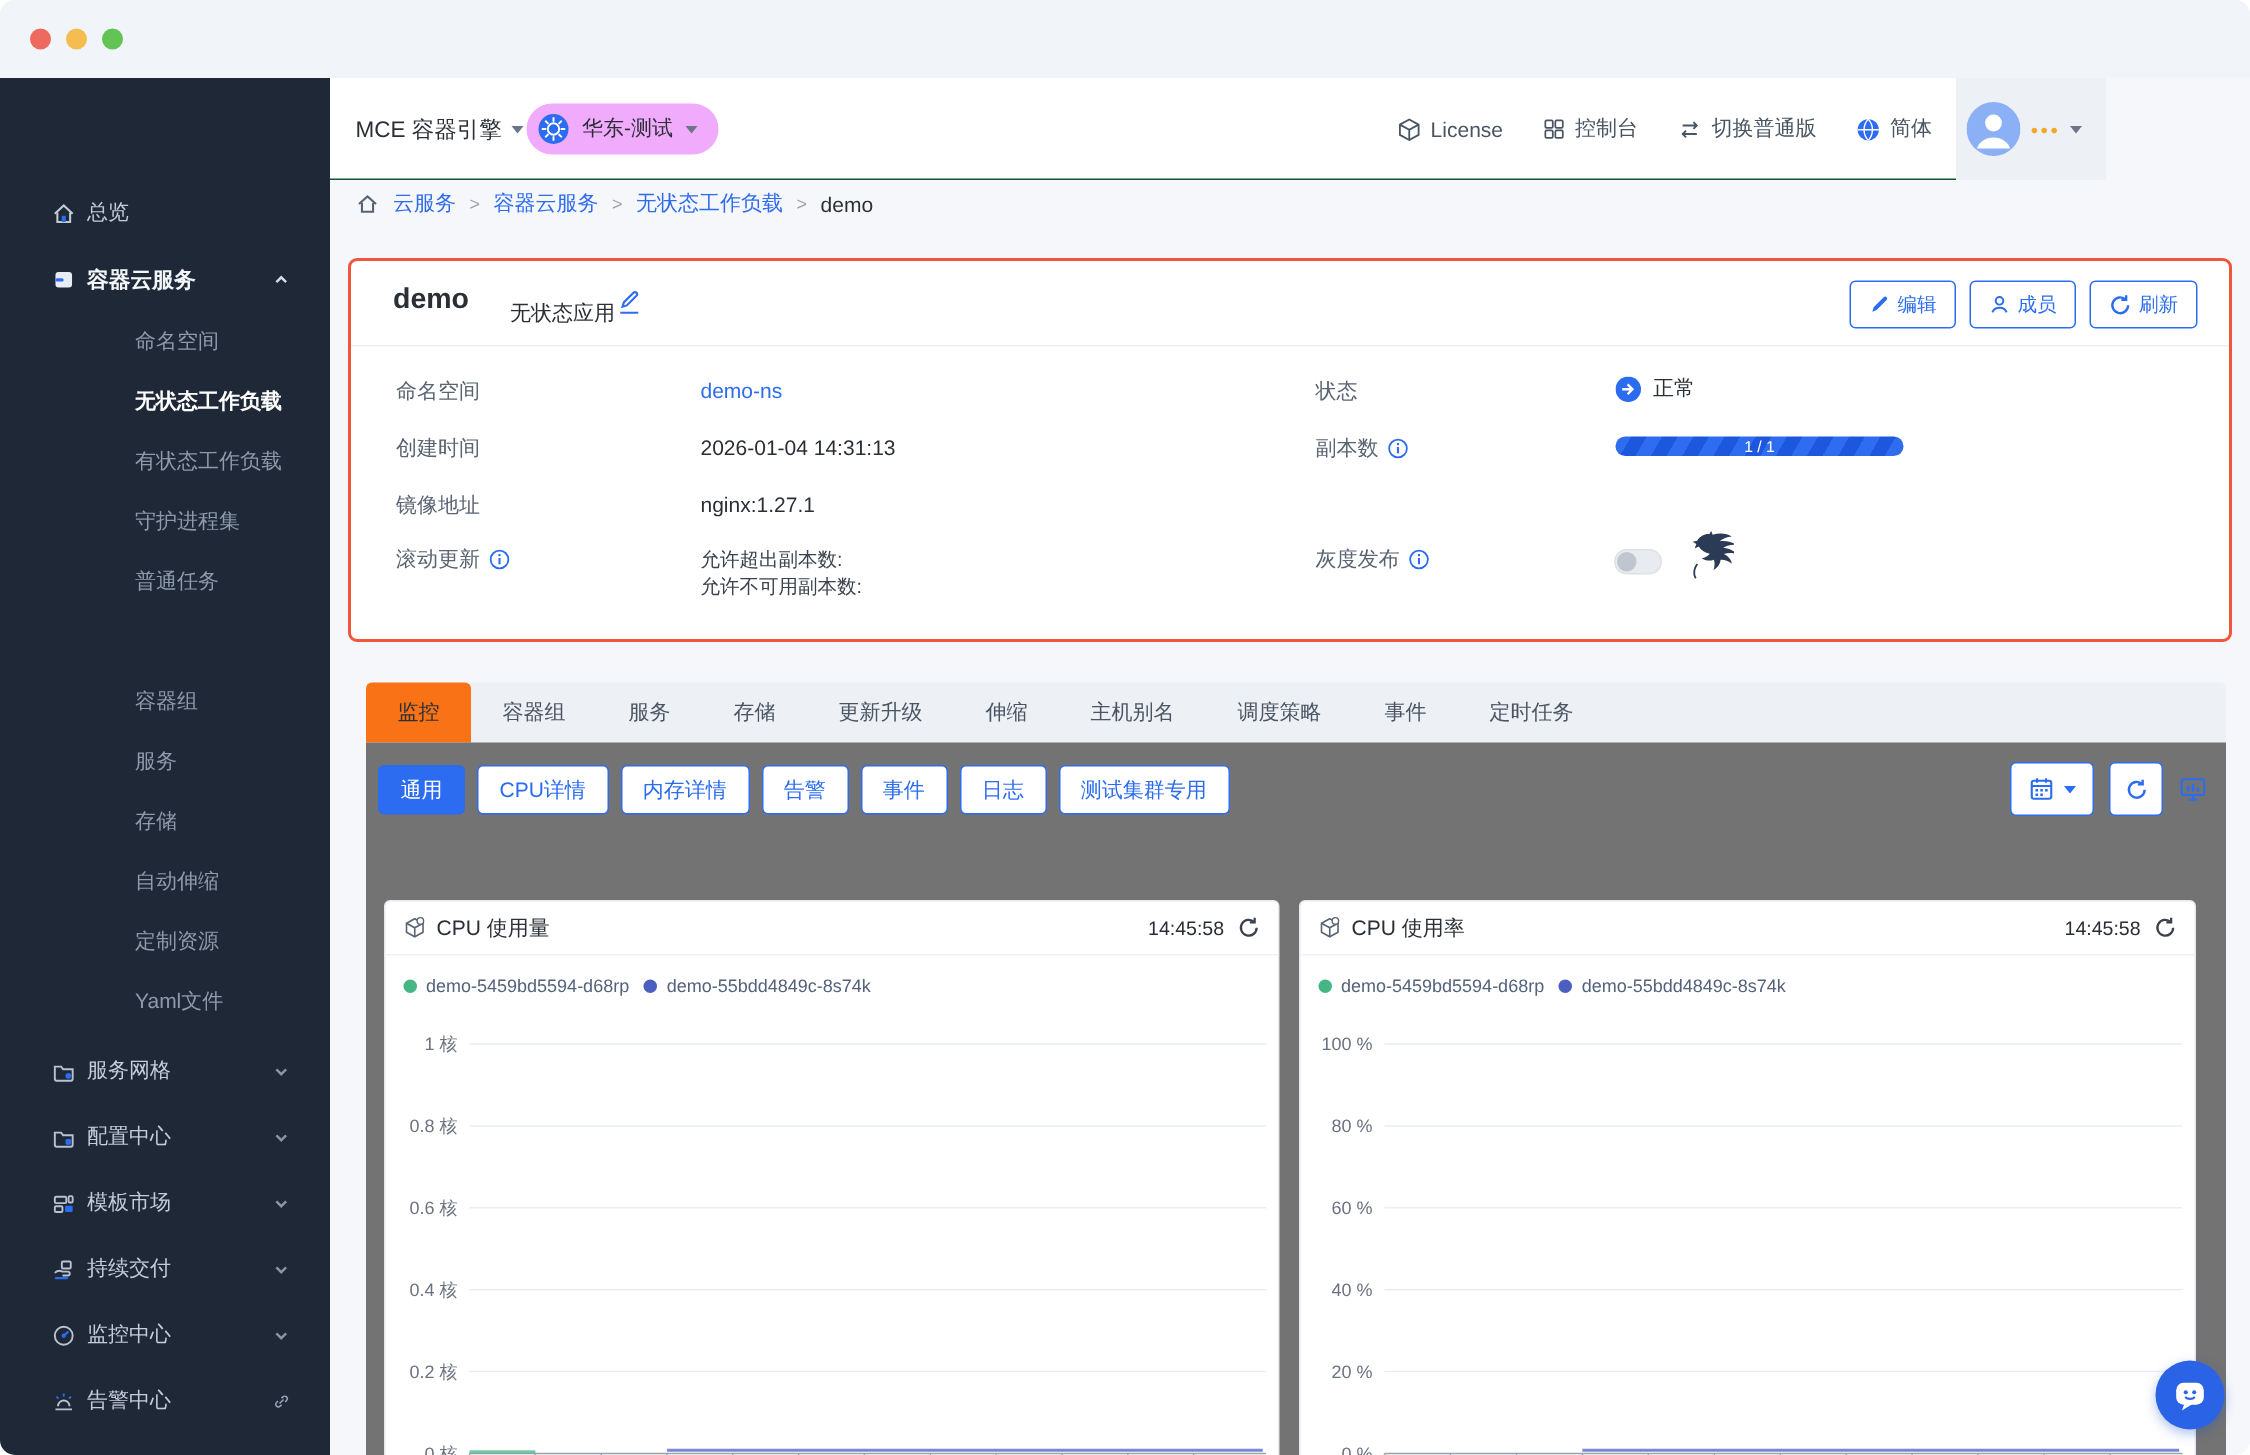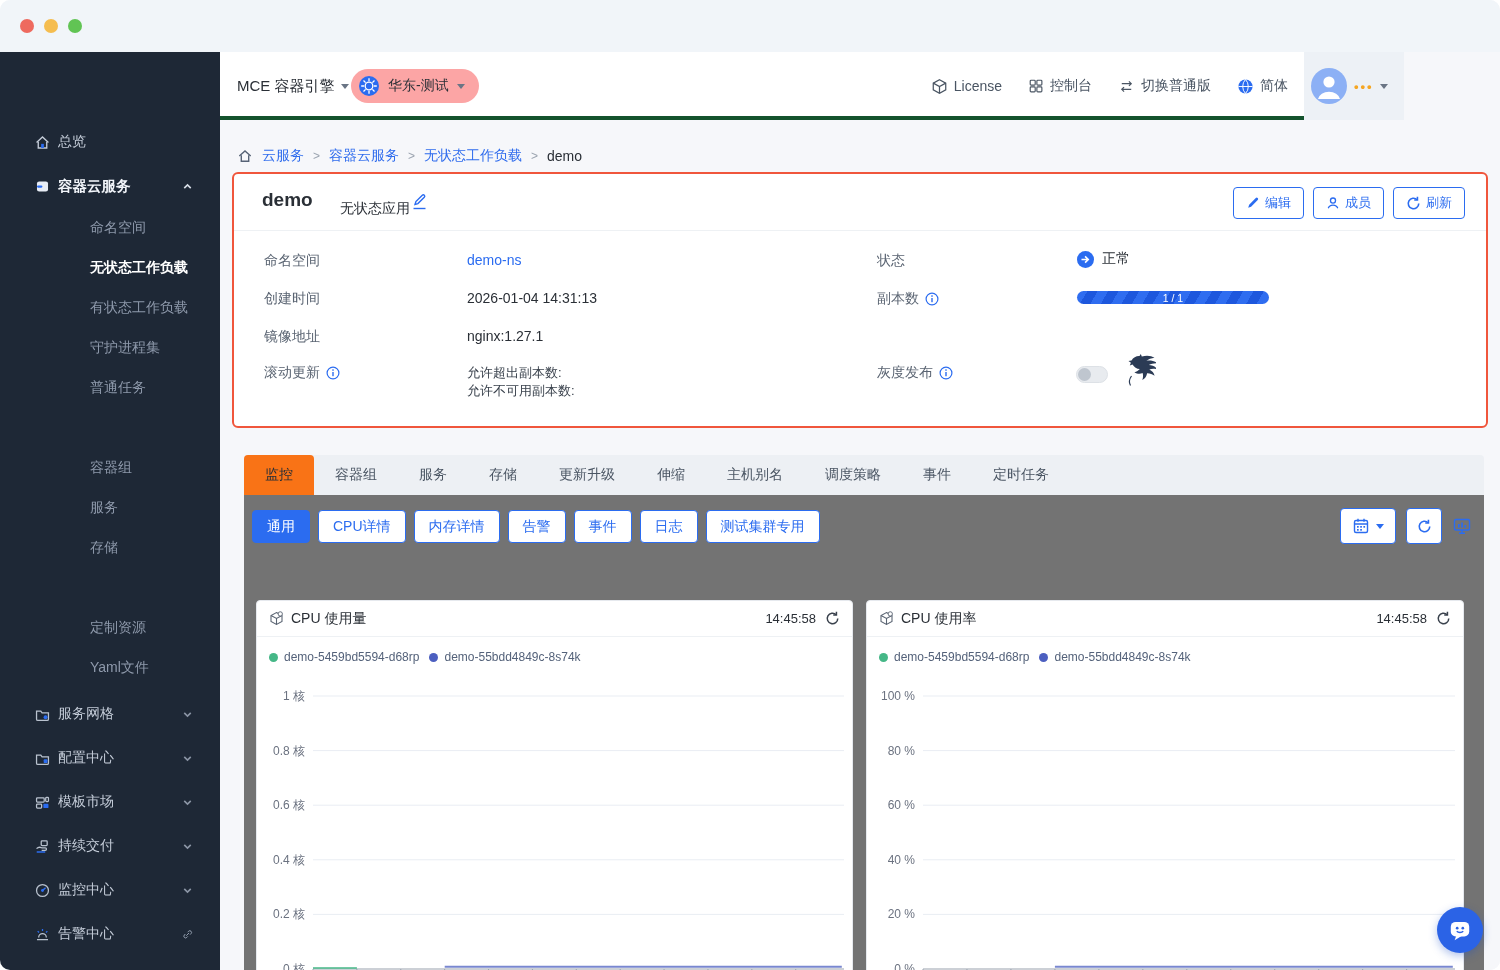--- a/index.html
+++ b/index.html
@@ -10,31 +10,31 @@
   
   .sidebar{position:absolute;top:52px;left:0;width:220px;height:918px;background:#1e2836;}
   .sb-row{position:absolute;left:0;width:220px;height:28px;display:flex;align-items:center;color:#c4ccd8;font-size:14px;cursor:pointer;}
   .sb-row .sb-ico{position:absolute;left:34px;width:17px;height:17px;display:flex;}
   .sb-row .sb-lb{margin-left:58px;white-space:nowrap;}
   .sb-row.sect .sb-lb{color:#f2f5fa;font-weight:bold;font-size:14.5px;}
   .sb-row.child .sb-lb{margin-left:90px;color:#8e99ab;}
   .sb-row.child.act .sb-lb{color:#ffffff;font-weight:bold;}
   .sb-row .sb-chev{position:absolute;right:26px;width:13px;height:13px;display:flex;}
   
-  .header{position:absolute;top:52px;left:220px;width:1184px;height:68px;background:#fff;border-bottom:4px solid #14532d;padding-left:12px;}
+  .header{position:absolute;top:52px;left:220px;width:1184px;height:68px;background:#fff;border-bottom:1px solid #14532d;padding-left:12px;}
   .prod{position:absolute;left:17px;top:0;height:68px;display:flex;align-items:center;gap:6px;font-size:15px;color:#2a2f36;cursor:pointer;}
-  .cluster-pill{position:absolute;left:131px;top:17px;height:34px;padding:0 14px 0 7px;border-radius:17px;background:#fca5a5;display:flex;align-items:center;gap:8px;font-size:14px;color:#2a2f36;cursor:pointer;}
+  .cluster-pill{position:absolute;left:131px;top:17px;height:34px;padding:0 14px 0 7px;border-radius:17px;background:#f0abfc;display:flex;align-items:center;gap:8px;font-size:14px;color:#2a2f36;cursor:pointer;}
   .hdr-right{position:absolute;right:116px;top:0;height:68px;display:flex;align-items:center;gap:26px;}
   .hdr-item{display:flex;align-items:center;gap:6px;font-size:14px;color:#4a5563;cursor:pointer;white-space:nowrap;}
   .avatar-block{position:absolute;right:0;top:0;width:100px;height:68px;background:#edf1f6;display:flex;align-items:center;cursor:pointer;}
   .caret{width:0;height:0;border-left:4.5px solid transparent;border-right:4.5px solid transparent;border-top:5.5px solid #6a7585;display:inline-block;}
   .dots3{color:#f5a623;font-size:13px;letter-spacing:2px;font-weight:bold;}
   
   .main{position:absolute;top:120px;left:220px;width:1280px;height:850px;background:#f6f7fa;}
-  .breadcrumb{position:absolute;left:17px;top:24px;height:24px;display:flex;align-items:center;gap:9px;font-size:14px;}
+  .breadcrumb{position:absolute;left:17px;top:4px;height:24px;display:flex;align-items:center;gap:9px;font-size:14px;}
   .bc-link{color:#2f6ced;cursor:pointer;}
   .bc-sep{color:#9aa3af;font-size:12px;}
   .bc-cur{color:#2a2f36;}
   
   .card{position:absolute;left:12px;top:52px;width:1256px;height:256px;background:#fff;border:2px solid #f0563c;border-radius:6px;}
   .card-title{position:absolute;left:28px;top:15px;font-size:19px;font-weight:bold;color:#2a2f36;}
   .card-type{position:absolute;left:106px;top:26px;font-size:14px;color:#2a2f36;}
   .title-edit{position:absolute;left:177px;top:19px;width:17px;height:18px;cursor:pointer;display:flex;}
   .card-actions{position:absolute;right:21px;top:13px;display:flex;gap:9px;}
   .btn-outline{height:32px;padding:0 12px;border:1px solid #2b6cf0;border-radius:4px;background:#fff;color:#2b6cf0;font-size:13px;display:flex;align-items:center;gap:5px;cursor:pointer;}
@@ -125,20 +125,23 @@
         <span class="sb-lb">普通任务</span>
       </div>
       <div class="sb-row child" style="top:402px">
         <span class="sb-lb">容器组</span>
       </div>
       <div class="sb-row child" style="top:442px">
         <span class="sb-lb">服务</span>
       </div>
       <div class="sb-row child" style="top:482px">
         <span class="sb-lb">存储</span>
+      </div>
+      <div class="sb-row child" style="top:522px">
+        <span class="sb-lb">自动伸缩</span>
       </div>
       <div class="sb-row child" style="top:562px">
         <span class="sb-lb">定制资源</span>
       </div>
       <div class="sb-row child" style="top:602px">
         <span class="sb-lb">Yaml文件</span>
       </div>
       <div class="sb-row" style="top:648px">
         <span class="sb-ico">
           <svg width="100%" height="100%" viewBox="0 0 20 20" fill="none" xmlns="http://www.w3.org/2000/svg">

